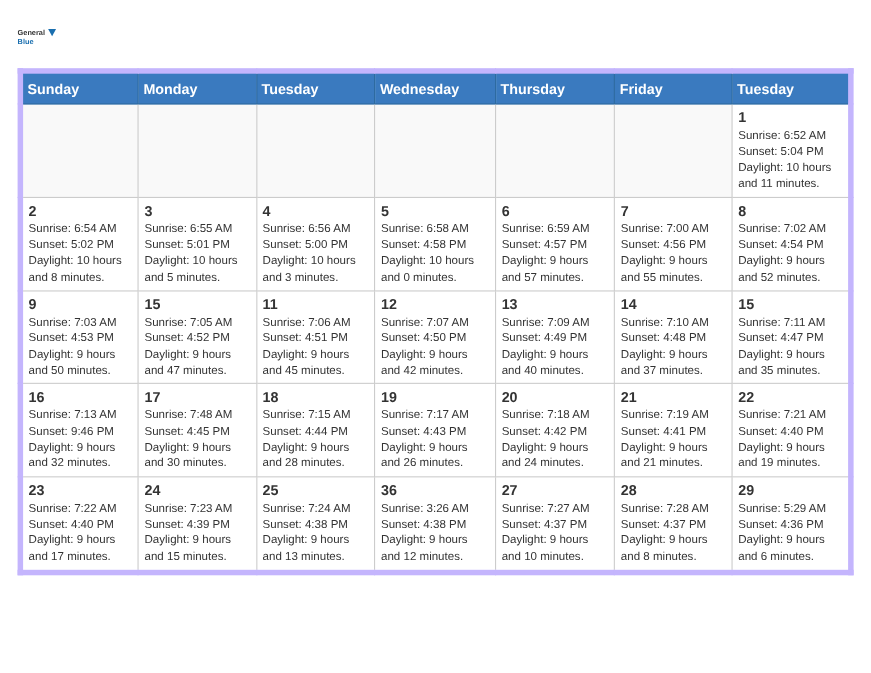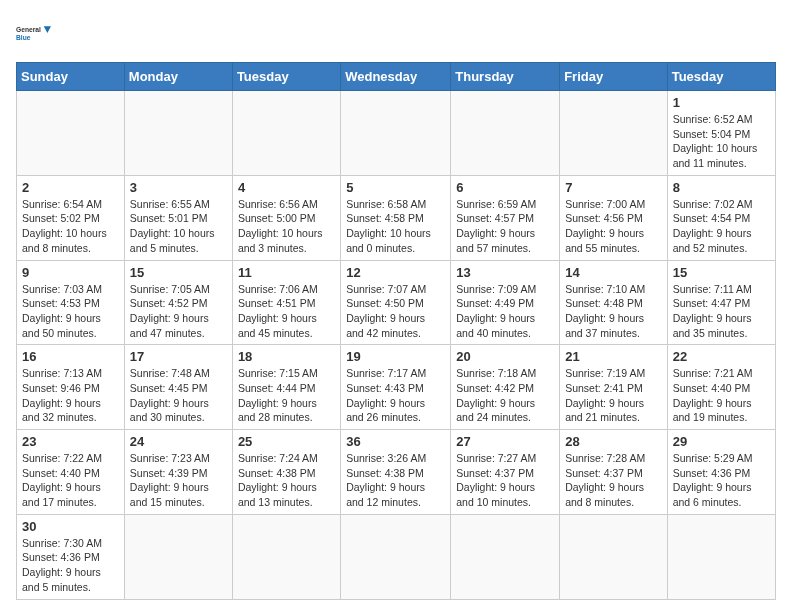--- a/index.html
+++ b/index.html
@@ -33,21 +33,21 @@
       font-weight: 300;
       color: #333;
     }
     .subtitle {
       font-size: 14px;
       color: #555;
     }
     .calendar {
       width: 100%;
       border-collapse: collapse;
-      border: 1px solid #c4b5fd;
+      border: 5px solid #c4b5fd;
     }
     .calendar th {
       background: #3a7abf;
       color: #fff;
       font-size: 13px;
       font-weight: bold;
       padding: 6px 4px;
       text-align: left;
       border: 1px solid #2d6aa0;
     }
@@ -239,21 +239,21 @@
         </td>
         <td>
           <span class="day-number">20</span>
           <div class="day-info">Sunrise: 7:18 AM
 Sunset: 4:42 PM
 Daylight: 9 hours and 24 minutes.</div>
         </td>
         <td>
           <span class="day-number">21</span>
           <div class="day-info">Sunrise: 7:19 AM
-Sunset: 2:41 PM
+Sunset: 4:41 PM
 Daylight: 9 hours and 21 minutes.</div>
         </td>
         <td>
           <span class="day-number">22</span>
           <div class="day-info">Sunrise: 7:21 AM
 Sunset: 4:40 PM
 Daylight: 9 hours and 19 minutes.</div>
         </td>
       </tr>
       <tr>
@@ -293,28 +293,14 @@
 Sunset: 4:37 PM
 Daylight: 9 hours and 8 minutes.</div>
         </td>
         <td>
           <span class="day-number">29</span>
           <div class="day-info">Sunrise: 5:29 AM
 Sunset: 4:36 PM
 Daylight: 9 hours and 6 minutes.</div>
         </td>
       </tr>
-      <tr>
-        <td>
-          <span class="day-number">30</span>
-          <div class="day-info">Sunrise: 7:30 AM
-Sunset: 4:36 PM
-Daylight: 9 hours and 5 minutes.</div>
-        </td>
-        <td class="empty"></td>
-        <td class="empty"></td>
-        <td class="empty"></td>
-        <td class="empty"></td>
-        <td class="empty"></td>
-        <td class="empty"></td>
-      </tr>
     </tbody>
 </table>
 
 </body></html>

